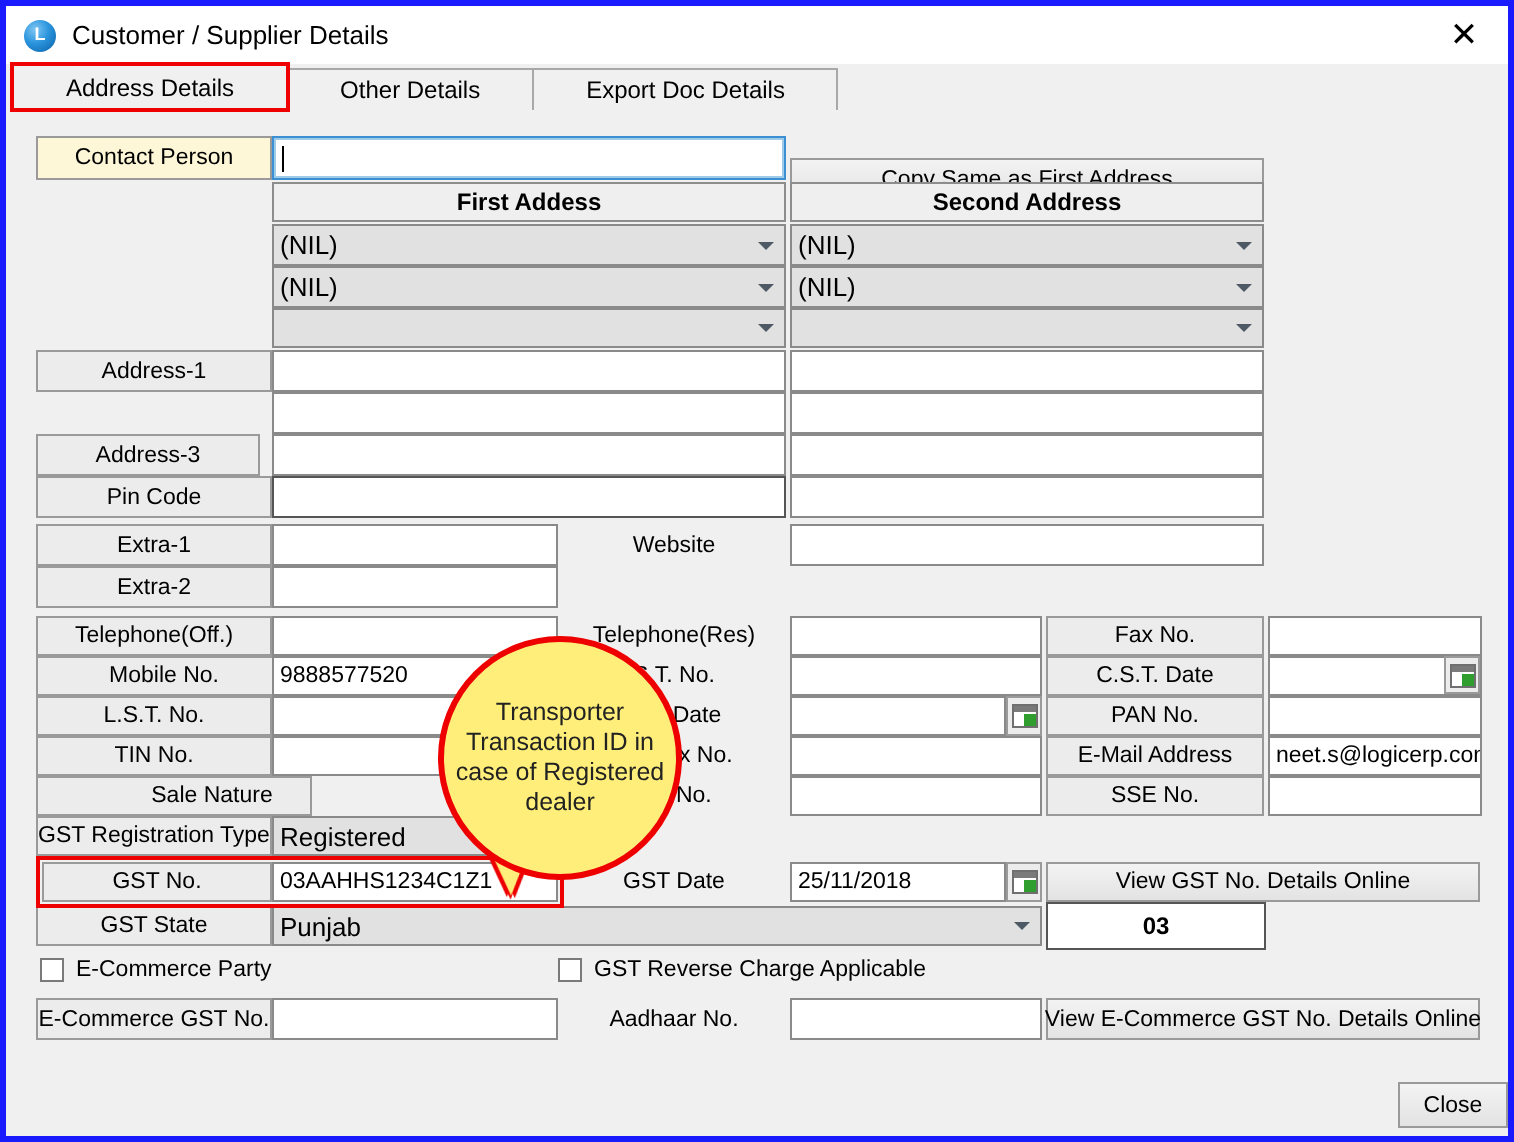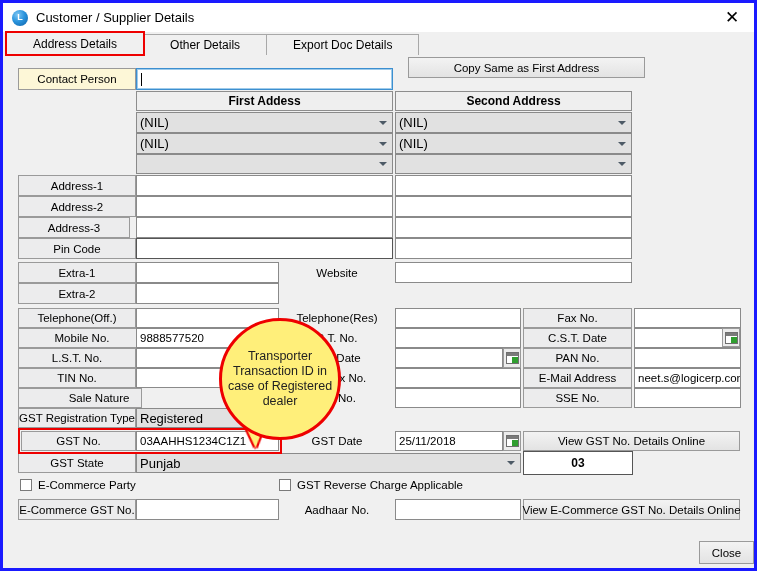--- a/index.html
+++ b/index.html
@@ -196,21 +196,21 @@
     <div class="tab">Other Details</div>
     <div class="tab">Export Doc Details</div>
   </div>
 
   <div class="sheet">
 
     <div class="lbl cream" style="left:12px;top:13px;width:118px;height:22px;">Contact Person</div>
     <div class="txt focus" style="left:130px;top:13px;width:257px;height:22px;">
         <span class="caret"></span>
       </div>
-    <div class="btn" style="left:389px;top:2px;width:237px;height:21px;margin-left:13px;">Copy Same as First Address</div>
+    <div class="btn" style="left:389px;top:24px;width:237px;height:21px;">Copy Same as First Address</div>
 
     <div class="hdr" style="left:130px;top:36px;width:257px;height:20px;">First Addess</div>
     <div class="hdr" style="left:389px;top:36px;width:237px;height:20px;">Second Address</div>
 
     <div class="cmb" style="left:130px;top:57px;width:257px;height:21px;">
       <span>(NIL)</span>
       <span class="arw"></span>
     </div>
     <div class="cmb" style="left:389px;top:57px;width:237px;height:21px;">
       <span>(NIL)</span>
@@ -232,21 +232,20 @@
     </div>
     <div class="cmb" style="left:389px;top:99px;width:237px;height:20px;">
       <span></span>
       <span class="arw"></span>
     </div>
 
     <div class="lbl" style="left:12px;top:120px;width:118px;height:21px;">Address-1</div>
     <div class="txt" style="left:130px;top:120px;width:257px;height:21px;"></div>
     <div class="txt" style="left:389px;top:120px;width:237px;height:21px;"></div>
 
-    <div class="lbl" style="left:12px;top:141px;width:118px;height:21px;">Address-2</div>
     <div class="txt" style="left:130px;top:141px;width:257px;height:21px;"></div>
     <div class="txt" style="left:389px;top:141px;width:237px;height:21px;"></div>
 
     <div class="lbl" style="left:12px;top:162px;width:112px;height:21px;">Address-3</div>
     <div class="txt" style="left:130px;top:162px;width:257px;height:21px;"></div>
     <div class="txt" style="left:389px;top:162px;width:237px;height:21px;"></div>
 
     <div class="lbl" style="left:12px;top:183px;width:118px;height:21px;">Pin Code</div>
     <div class="txt dark" style="left:130px;top:183px;width:257px;height:21px;"></div>
     <div class="txt" style="left:389px;top:183px;width:237px;height:21px;"></div>
@@ -264,21 +263,21 @@
 
     <div class="lbl" style="left:12px;top:273px;width:128px;height:20px;">Mobile No.</div>
     <div class="txt" style="left:130px;top:273px;width:143px;height:20px;">9888577520</div>
 
     <div class="lbl" style="left:12px;top:293px;width:118px;height:20px;">L.S.T. No.</div>
     <div class="txt" style="left:130px;top:293px;width:143px;height:20px;"></div>
 
     <div class="lbl" style="left:12px;top:313px;width:118px;height:20px;">TIN No.</div>
     <div class="txt" style="left:130px;top:313px;width:143px;height:20px;"></div>
 
-    <div class="lbl" style="left:12px;top:333px;width:124px;height:20px;padding-left:38px;">Sale Nature</div>
+    <div class="lbl" style="left:12px;top:333px;width:138px;height:20px;padding-left:38px;">Sale Nature</div>
 
     <div class="lbl" style="left:12px;top:353px;width:118px;height:20px;">GST Registration Type</div>
     <div class="cmb" style="left:130px;top:353px;width:143px;height:20px;">
       <span>Registered</span>
     </div>
 
     <div class="lbl plain" style="left:275px;top:253px;width:112px;height:20px;">Telephone(Res)</div>
     <div class="txt" style="left:389px;top:253px;width:126px;height:20px;"></div>
 
     <div class="lbl plain" style="left:275px;top:273px;width:112px;height:20px;">S.T. No.</div>

